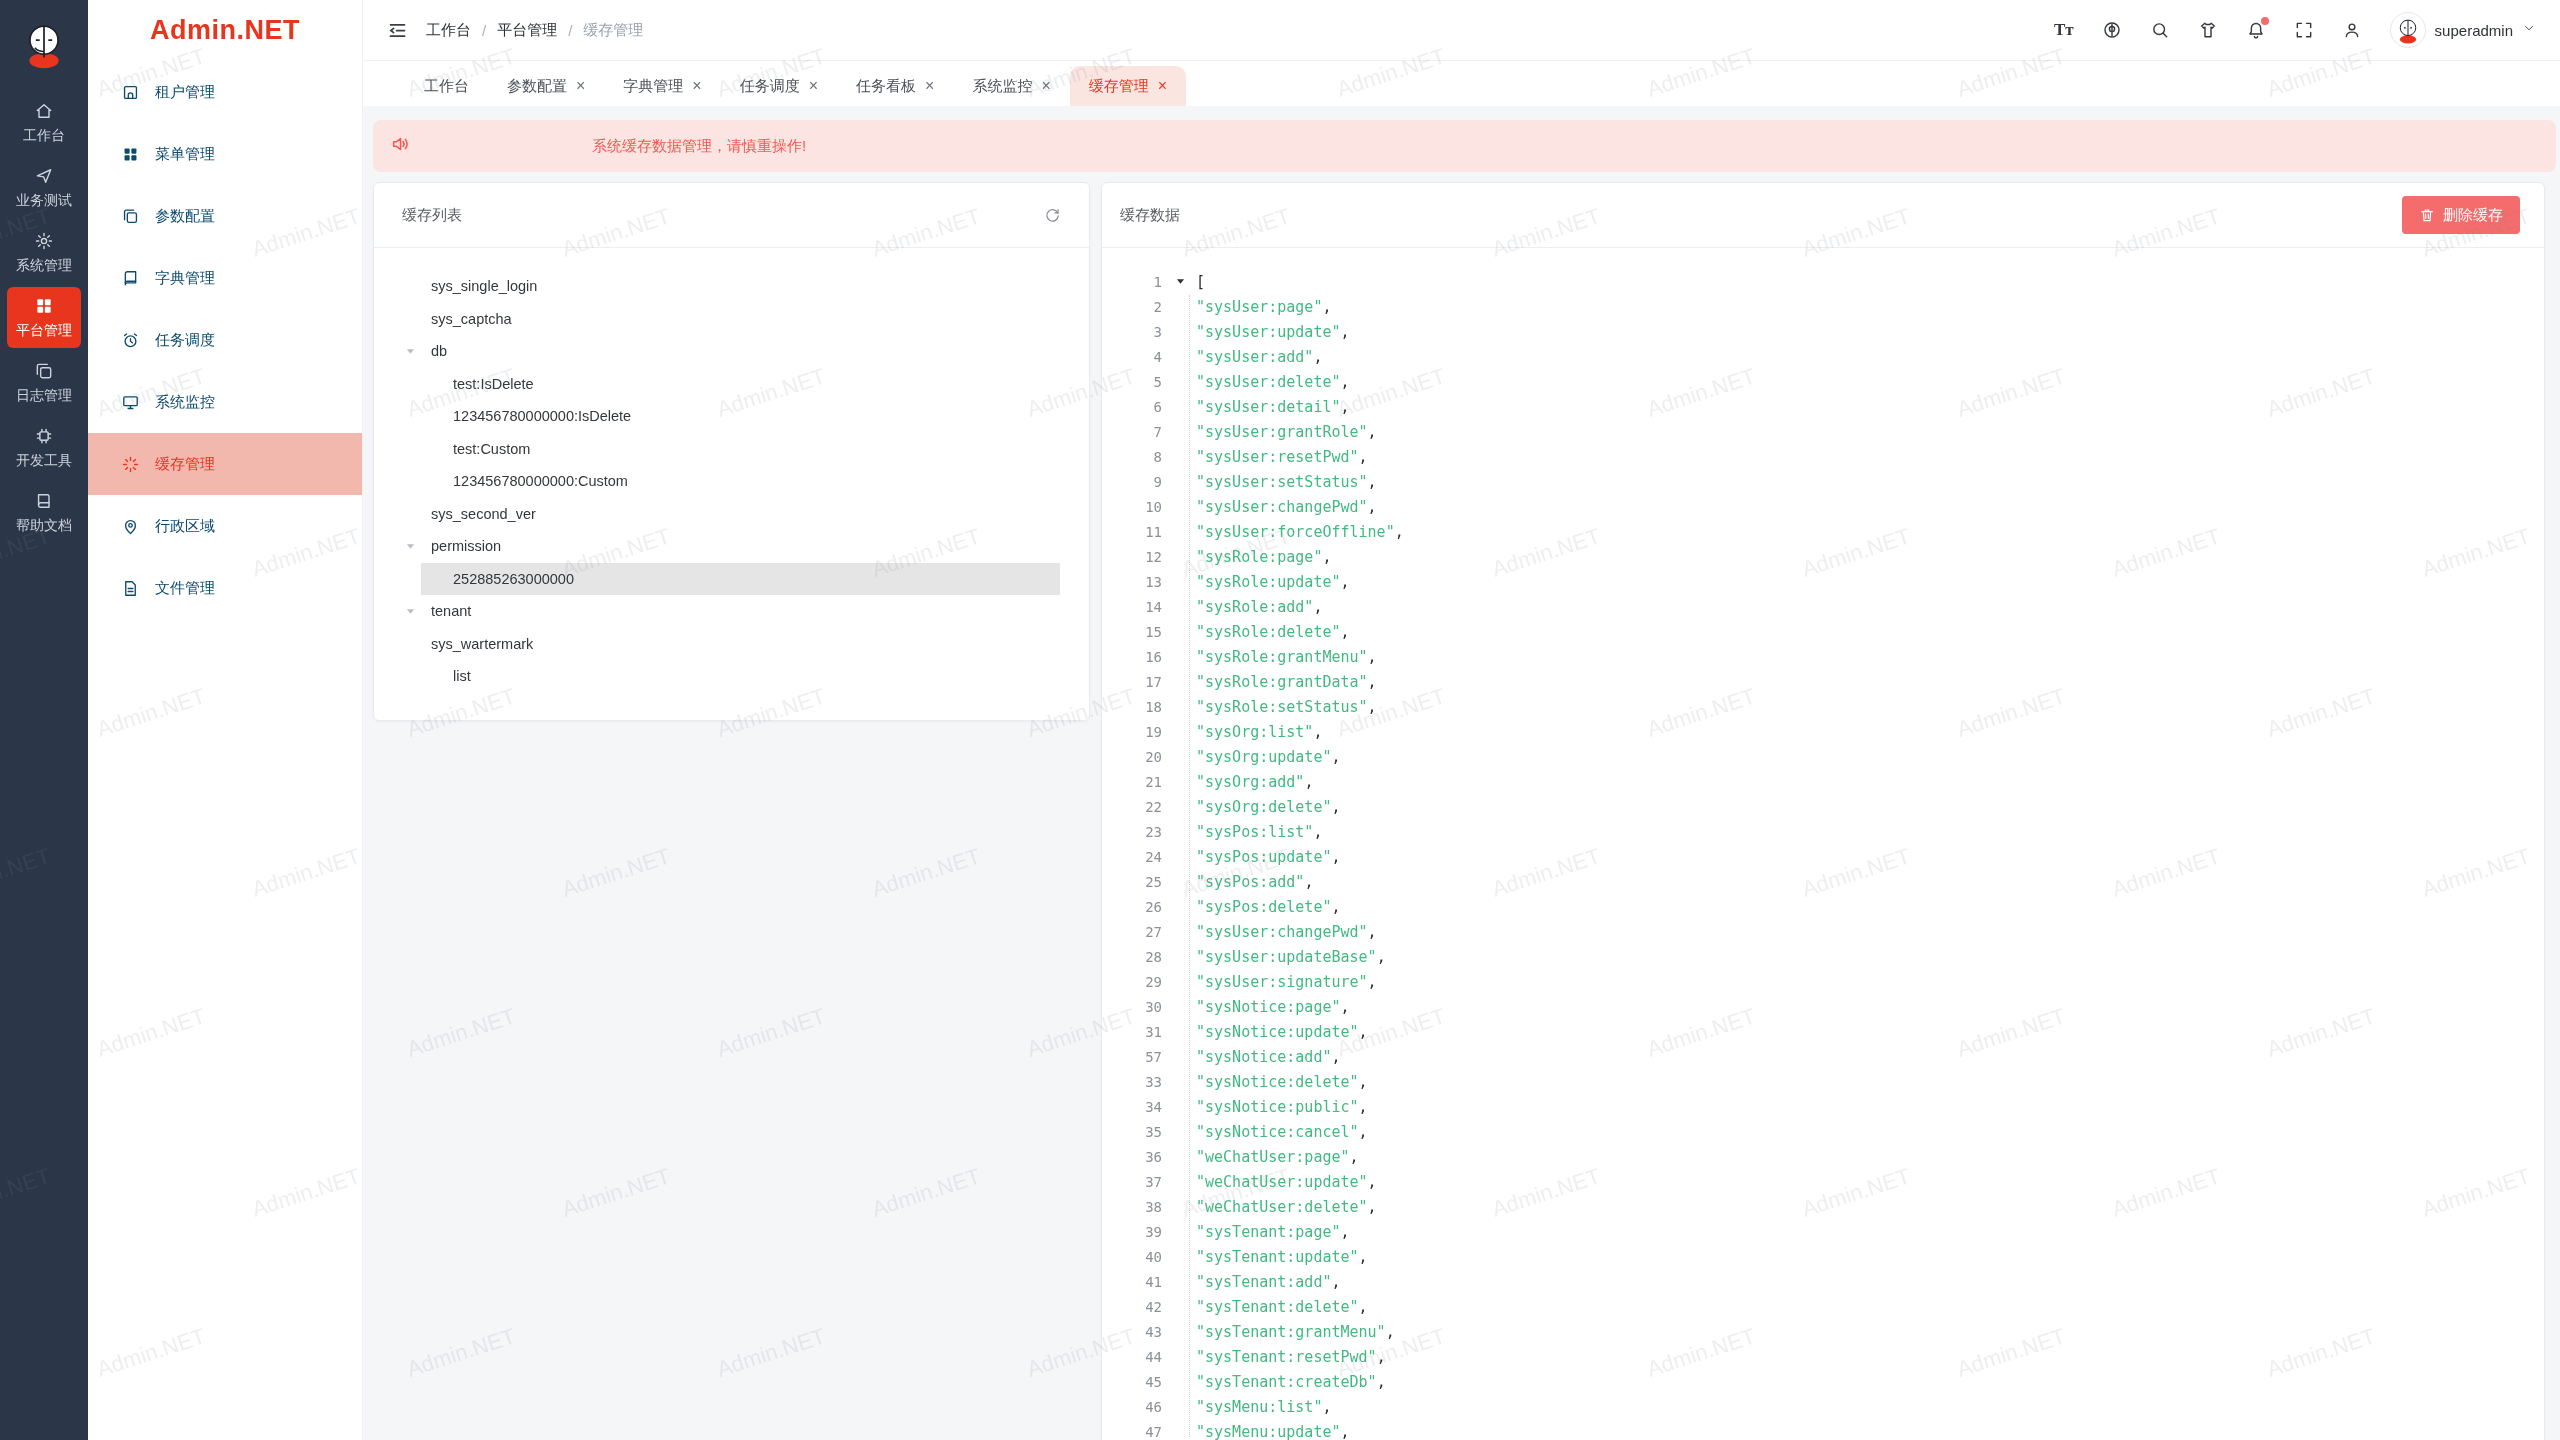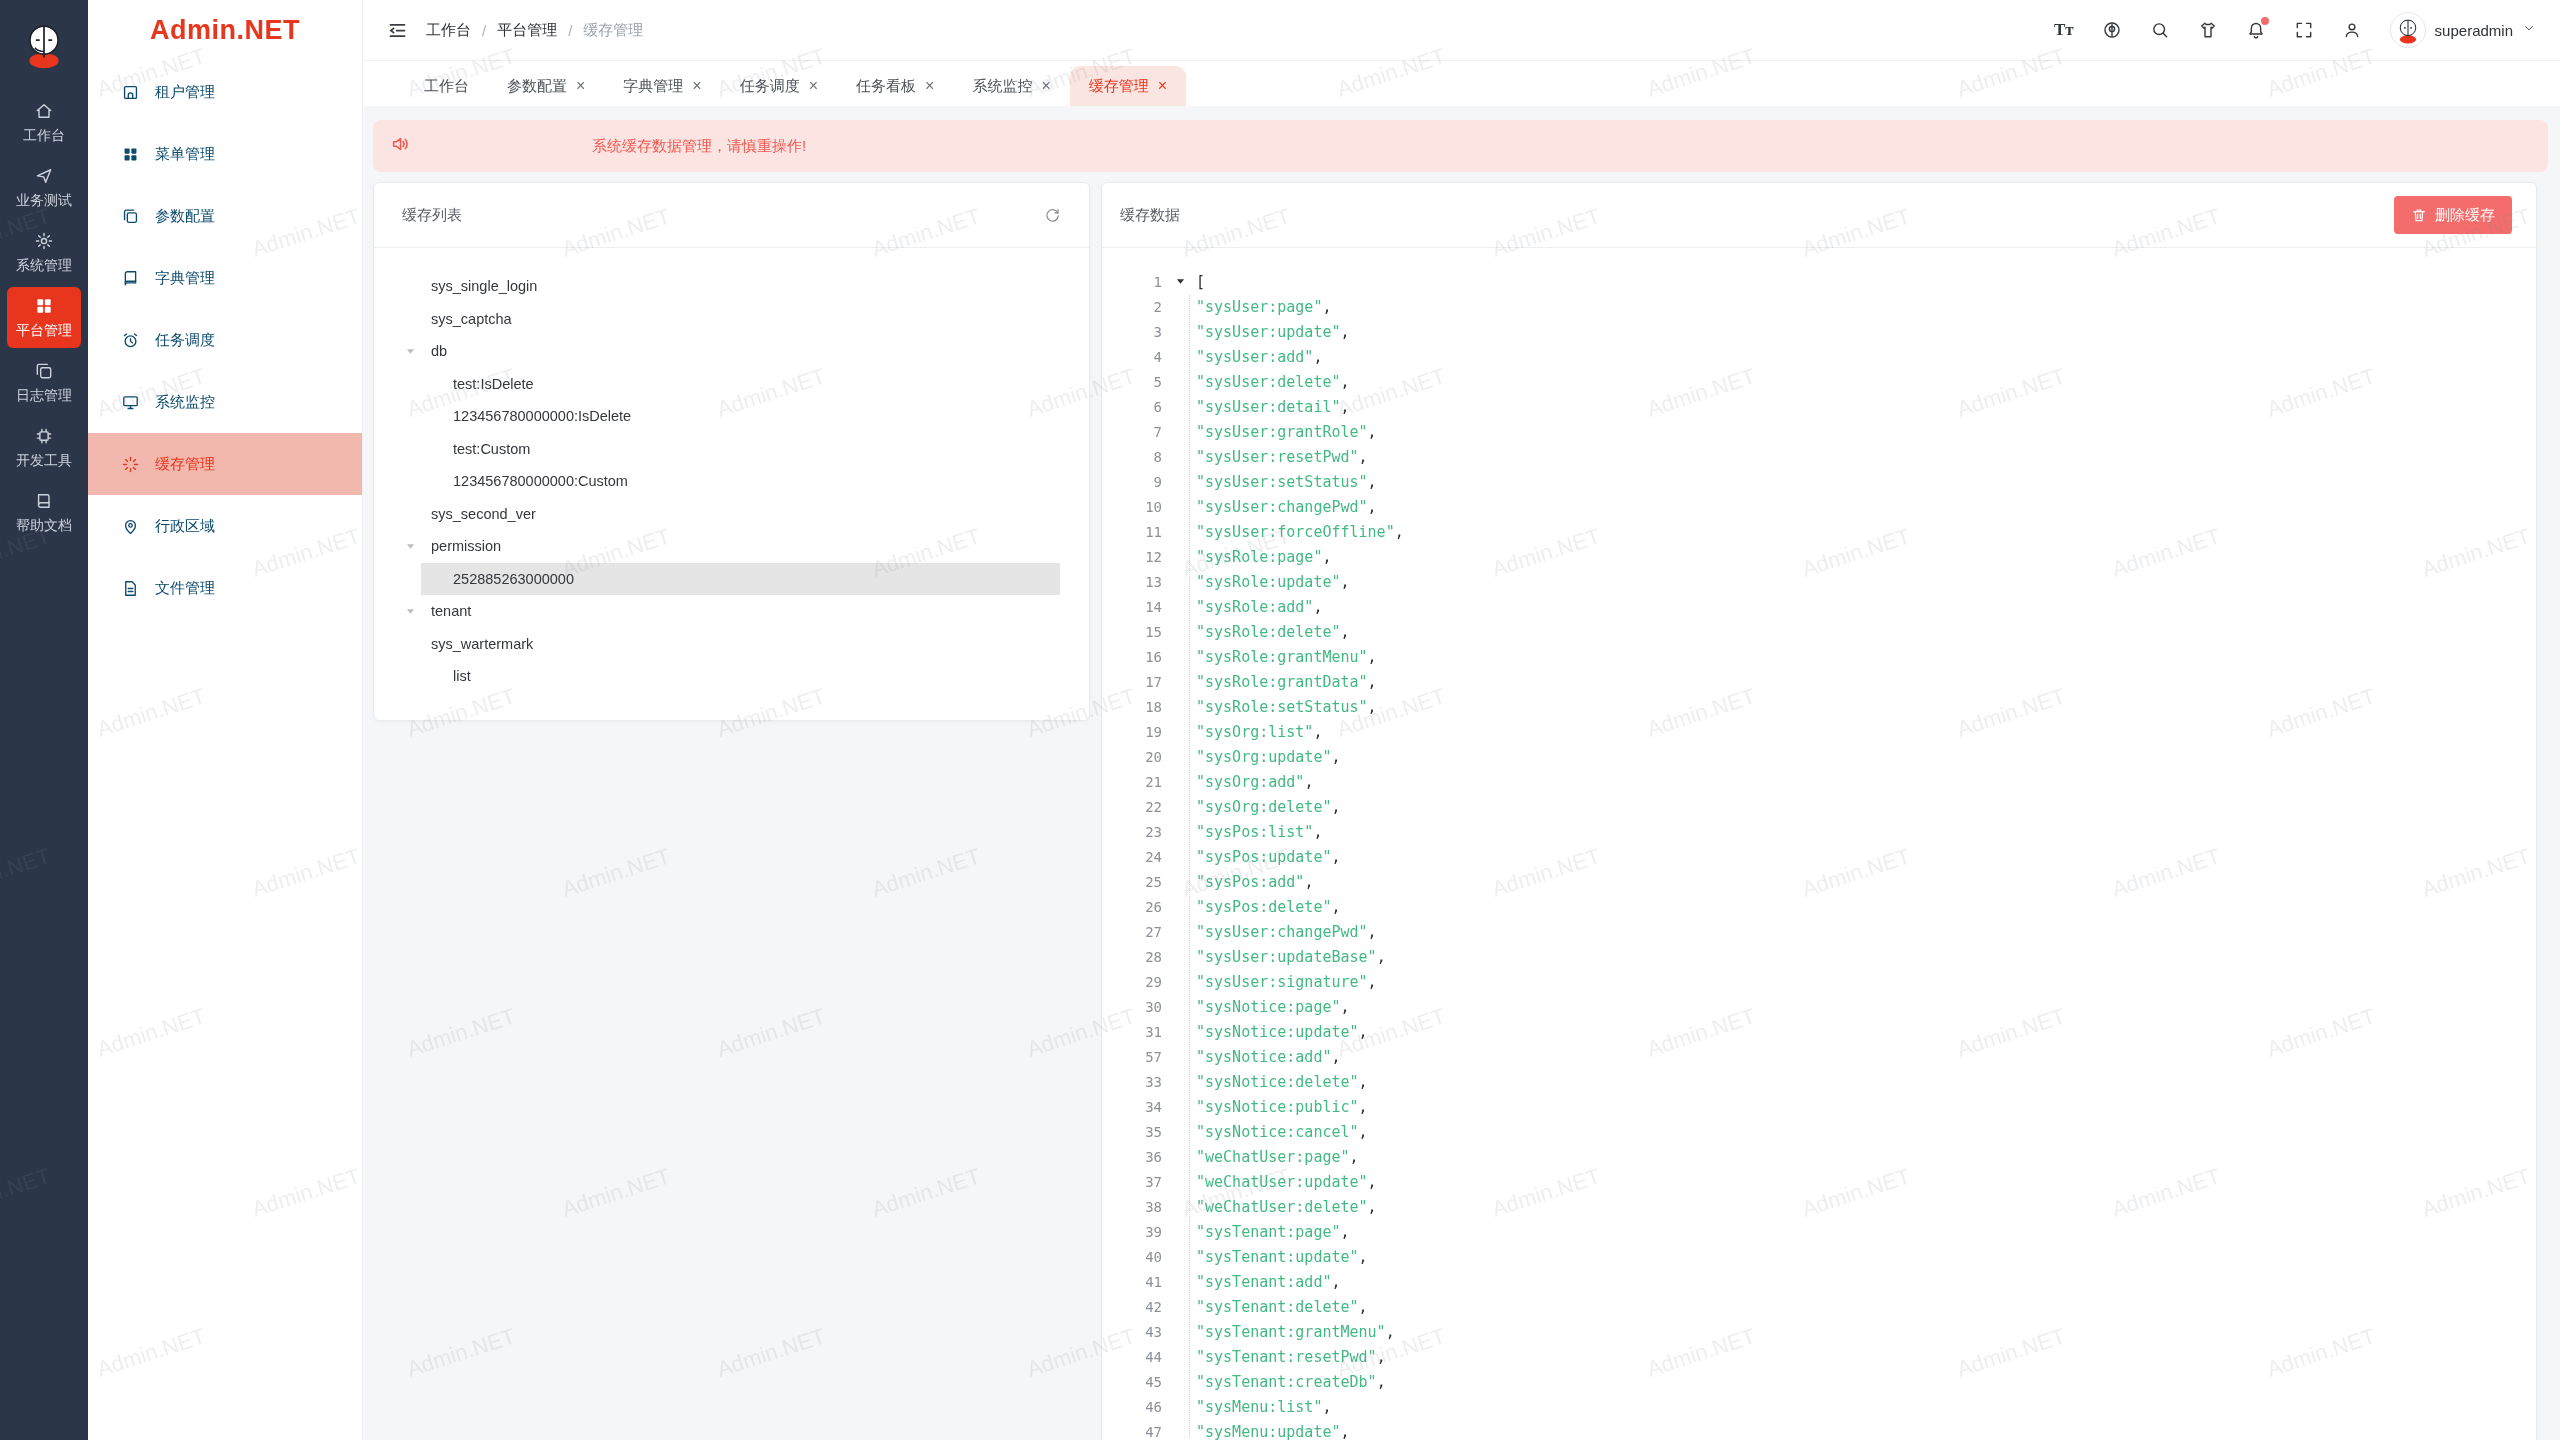--- a/index.html
+++ b/index.html
@@ -46,21 +46,21 @@
   .user-box .chev svg { width:14px; height:14px; color:#4b4f56; }
 
   
   .tabbar { height:45px; background:#fff; display:flex; align-items:flex-end; padding-left:42px; flex-shrink:0; }
   .tab { height:40px; display:flex; align-items:center; gap:9px; padding:0 19px; font-size:15px; color:#4b5058; cursor:pointer; }
   .tab-close { font-size:16px; line-height:1; color:#6b7077; cursor:pointer; }
   .tab.active { background:#fbe5e1; color:#e8351e; border-radius:10px 10px 0 0; }
   .tab.active .tab-close { color:#e8351e; }
 
   
-  .content { flex:1; padding:14px 12px 0 10px; min-height:0; }
+  .content { flex:1; padding:14px 4px 0 10px; min-height:0; }
   .alert { height:52px; background:#fce4e2; border-radius:8px; display:flex; align-items:center; padding:0 17px; color:#f15950; }
   .alert .icn svg { width:22px; height:22px; }
   .alert-text { margin-left:180px; font-size:15px; }
 
   .panels { display:flex; gap:11px; margin-top:10px; align-items:flex-start; margin-right:11px; }
   .panel { background:#fff; border:1px solid #e9ebf0; border-radius:6px; box-shadow:0 1px 3px rgba(0,0,0,.04); overflow:hidden; }
   .panel-head { height:65px; display:flex; align-items:center; justify-content:space-between;
                 padding:0 28px; border-bottom:1px solid #eceef2; font-size:15px; color:#595c63; }
   .panel-list { width:717px; }
   .panel-data { flex:1; height:1270px; display:flex; flex-direction:column; }

